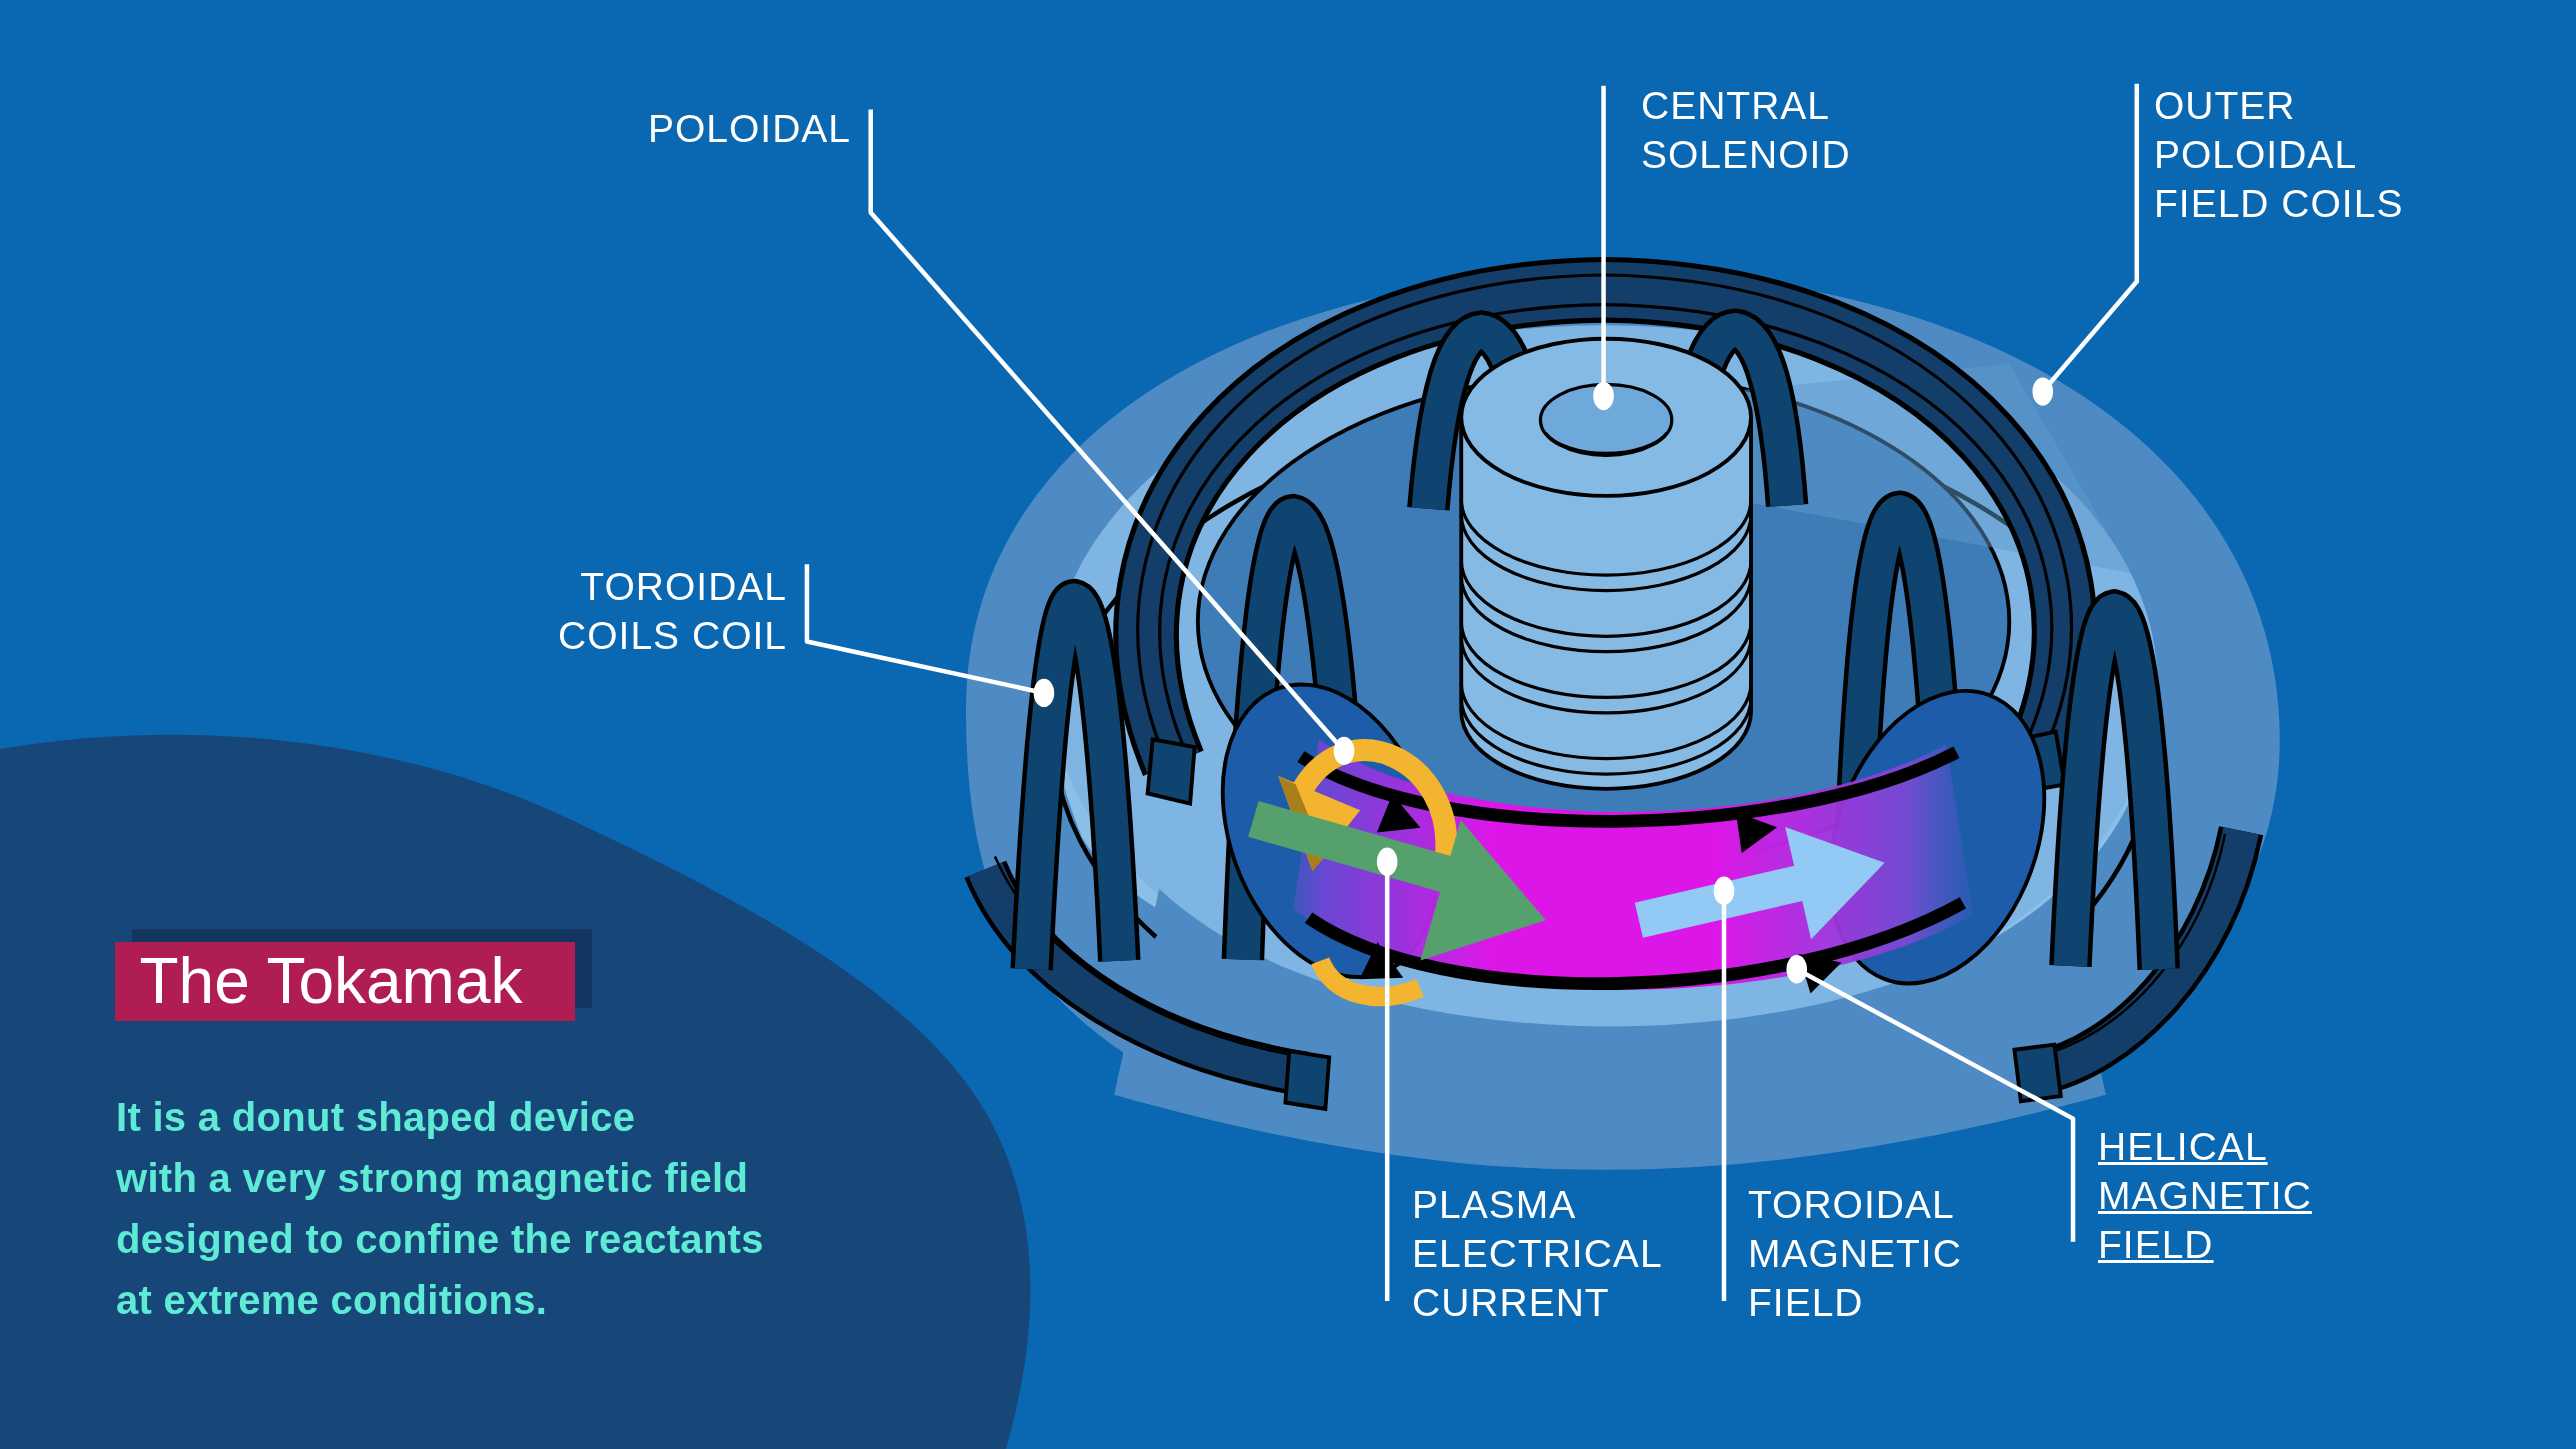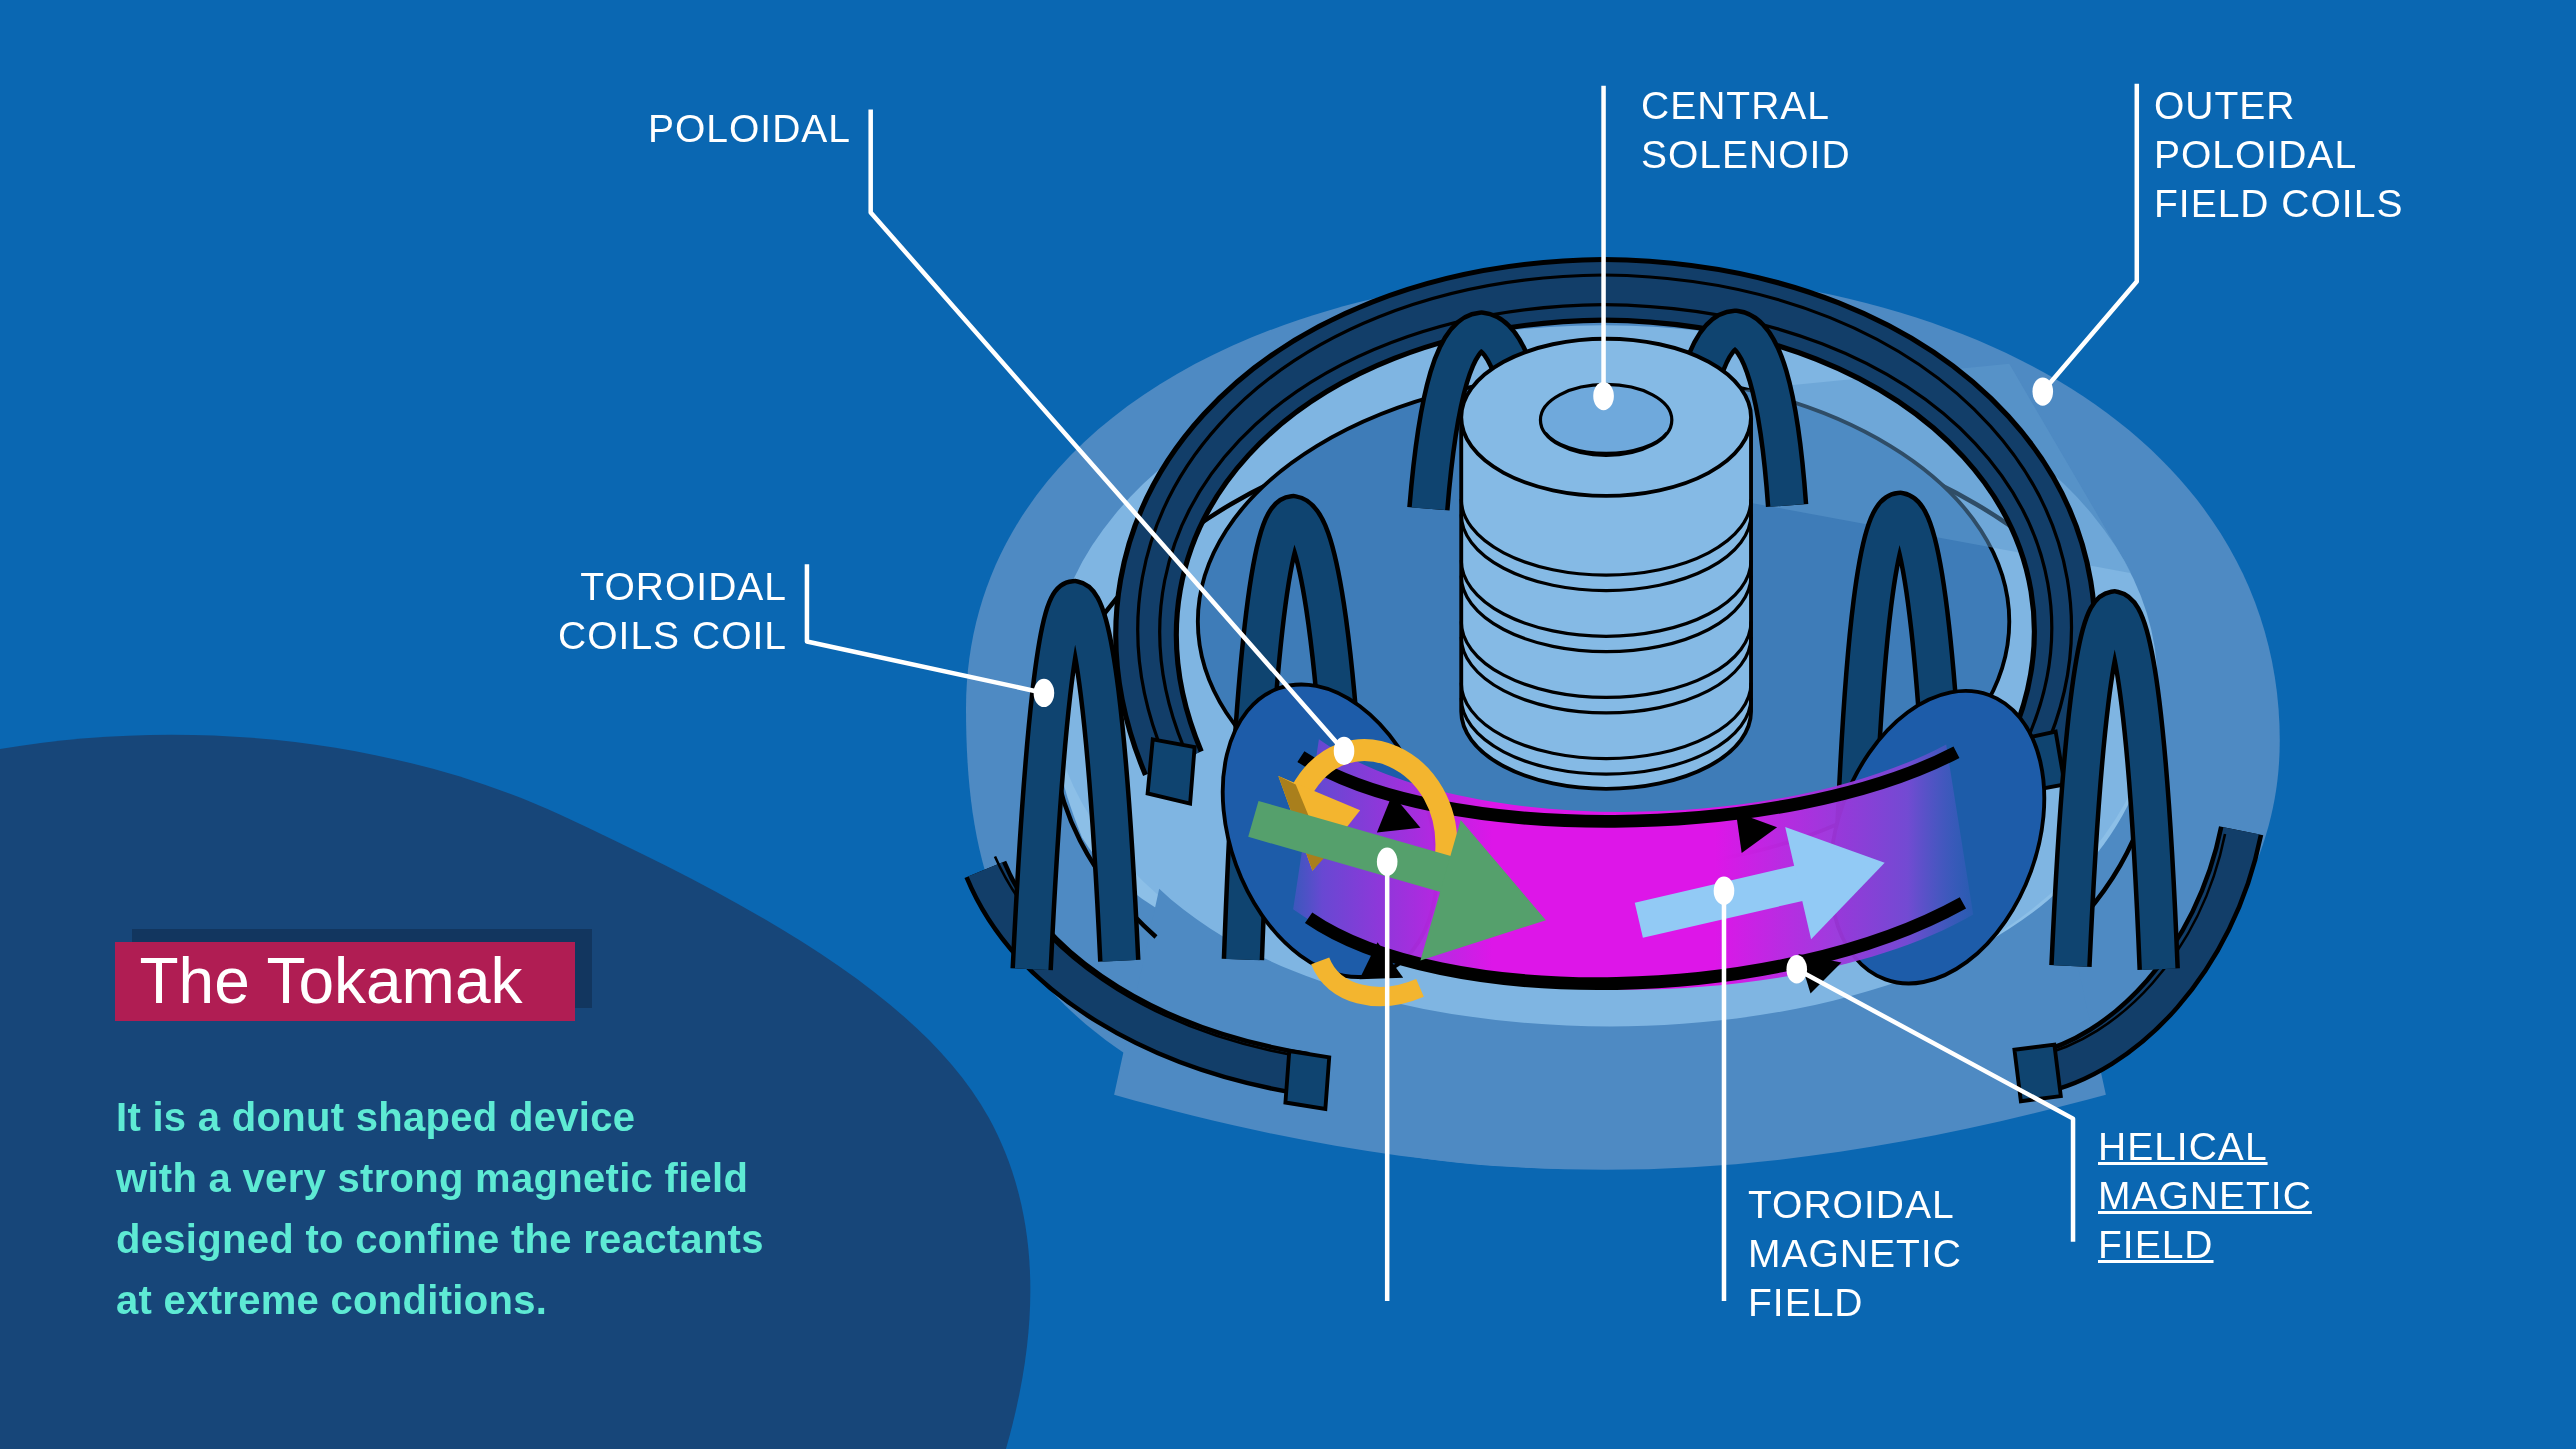--- a/index.html
+++ b/index.html
@@ -203,20 +203,25 @@
   <div>OUTER</div>
   <div>POLOIDAL</div>
   <div>FIELD COILS</div>
 </div>
 
 <div class="lbl right" id="lbl-toroidal-coil">
   <div>TOROIDAL</div>
   <div>COILS COIL</div>
 </div>
 
+<div class="lbl" id="lbl-plasma">
+  <div>PLASMA</div>
+  <div>ELECTRICAL</div>
+  <div>CURRENT</div>
+</div>
 
 <div class="lbl" id="lbl-toroidal-field">
   <div>TOROIDAL</div>
   <div>MAGNETIC</div>
   <div>FIELD</div>
 </div>
 
 <div class="lbl" id="lbl-helical">
   <div>HELICAL</div>
   <div>MAGNETIC</div>

